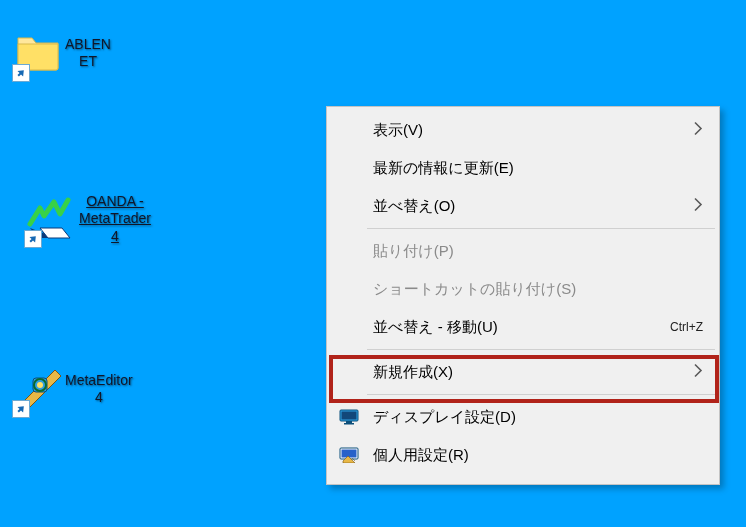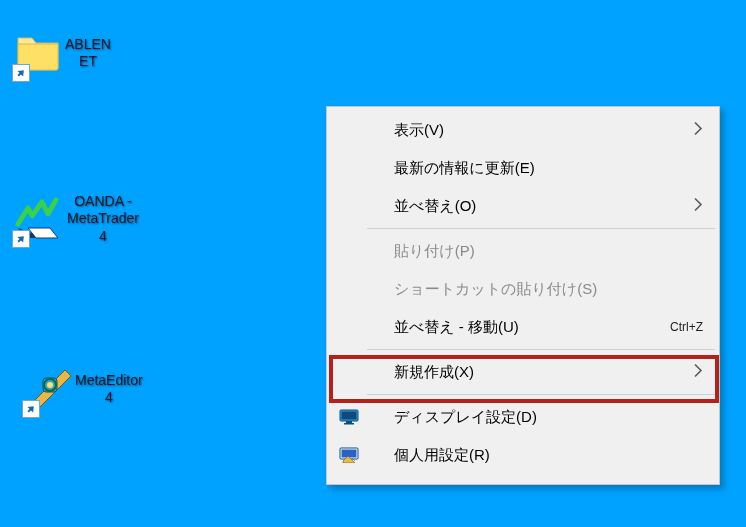--- a/index.html
+++ b/index.html
@@ -70,21 +70,21 @@
   }
   .menu-item.disabled { color: #8a8a8a; }
   .menu-icon {
     width: 26px;
     height: 20px;
     display: flex;
     align-items: center;
     justify-content: flex-start;
     margin-right: 8px;
   }
-  .menu-text { flex: 1; margin-left: 21px; }
+  .menu-text { flex: 1; }
   .menu-shortcut { color: #222; font-size: 12px; }
   .menu-chevron {
     position: absolute;
     right: 14px;
     top: 50%;
     transform: translateY(-50%);
   }
   .menu-sep {
     height: 1px;
     background: #d0d0d0;
@@ -107,37 +107,37 @@
     </svg>
     <div class="shortcut-arrow">
       <svg viewBox="0 0 12 12">
           <path d="M2 10 L2 5 L5 5 L5 2 L10 6 L5 10 L5 7 L2 7 Z" fill="#1668b3" transform="rotate(-45 6 6)"></path>
         </svg>
     </div>
   </div>
   <div class="icon-label">ABLENET</div>
 </div>
 
-<div class="desktop-icon" style="top:190px; left:14px; width:130px;">
+<div class="desktop-icon" style="top:190px; left:26px; width:130px;text-decoration:underline;">
   <div class="icon-img">
     <svg viewBox="0 0 48 48" width="48" height="48">
       <polyline points="4,30 14,14 18,22 28,8 34,20 42,6" fill="none" stroke="#38d147" stroke-width="5" stroke-linejoin="round" stroke-linecap="round"></polyline>
       <path d="M4 34 L12 44 L30 44 L4 34 Z" fill="#0b3a7a"></path>
       <path d="M14 34 L22 44 L44 44 L36 34 Z" fill="#ffffff" stroke="#0b3a7a" stroke-width="1"></path>
     </svg>
     <div class="shortcut-arrow">
       <svg viewBox="0 0 12 12">
           <path d="M2 10 L2 5 L5 5 L5 2 L10 6 L5 10 L5 7 L2 7 Z" fill="#1668b3" transform="rotate(-45 6 6)"></path>
         </svg>
     </div>
   </div>
   <div class="icon-label">OANDA - MetaTrader 4</div>
 </div>
 
-<div class="desktop-icon" style="top:360px; left:24px; width:120px;align-items:center;">
+<div class="desktop-icon" style="top:360px; left:14px; width:120px;align-items:center;">
   <div class="icon-img">
     <svg viewBox="0 0 48 48" width="48" height="48">
       <path d="M6 40 L40 6 L46 12 L12 46 L2 46 Z" fill="#e8b846" stroke="#7a5615" stroke-width="1"></path>
       <path d="M6 42 L10 46 L2 46 Z" fill="#555"></path>
       <rect x="18" y="14" width="14" height="14" rx="3" fill="#2f9fde" stroke="#0b4e7a"></rect>
       <circle cx="25" cy="21" r="3" fill="#ffe066"></circle>
       <circle cx="25" cy="21" r="6" fill="none" stroke="#0a6a2f" stroke-width="2"></circle>
     </svg>
     <div class="shortcut-arrow">
       <svg viewBox="0 0 12 12">

